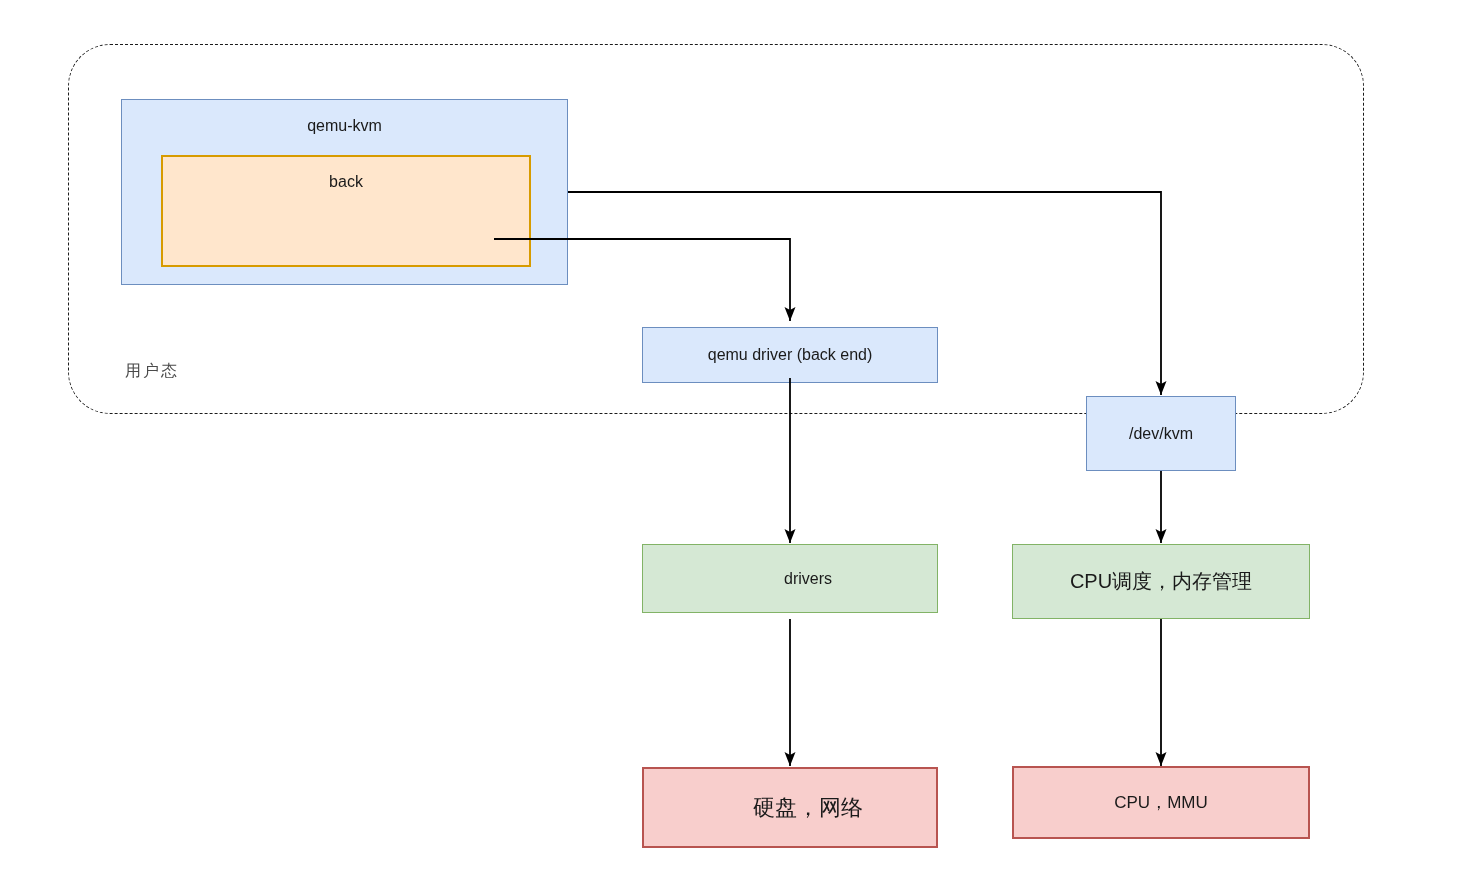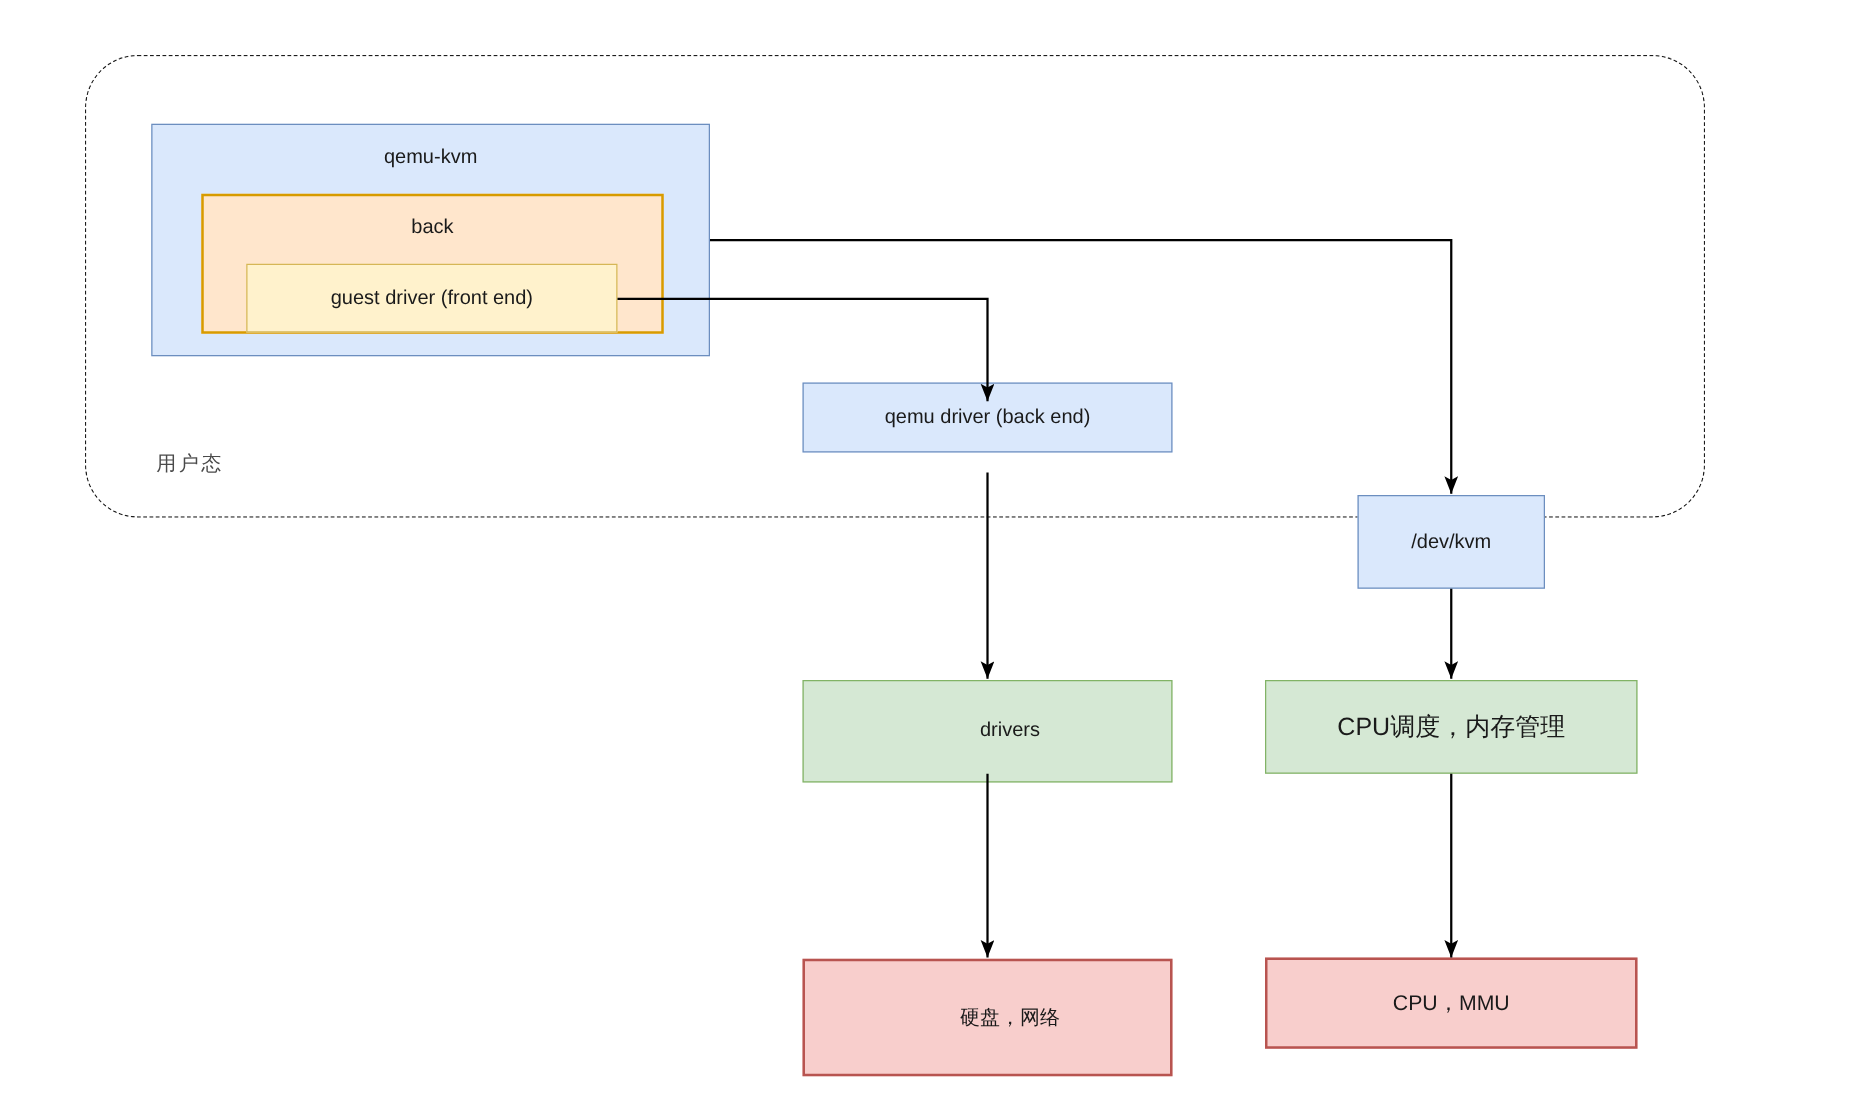--- a/index.html
+++ b/index.html
@@ -53,25 +53,25 @@
 
   .fill-blue   { background: var(--blue-fill);   border: 1.2px solid var(--blue-border); }
   .fill-orange { background: var(--orange-fill); border: 2px   solid var(--orange-border); }
   .fill-yellow { background: var(--yellow-fill); border: 1.5px solid var(--yellow-border); }
   .fill-green  { background: var(--green-fill);  border: 1.4px solid var(--green-border); }
   .fill-red    { background: var(--red-fill);    border: 2px   solid var(--red-border); }
 
   .node-qemu-kvm     { left: 121px;  top: 99px;  width: 447px; height: 186px; padding-top: 17px; }
   .node-guest        { left: 161px;  top: 155px; width: 370px; height: 112px; padding-top: 16px; }
   .node-guest-driver { left: 197px;  top: 211px; width: 297px; height: 55px; }
-  .node-qemu-driver  { left: 642px;  top: 306px; width: 296px; height: 56px; }
+  .node-qemu-driver  { left: 642px;  top: 327px; width: 296px; height: 56px; }
   .node-dev-kvm      { left: 1086px; top: 396px; width: 150px; height: 75px; }
-  .node-drivers      { left: 642px;  top: 544px; width: 296px; height: 82px; padding-left: 36px; }
+  .node-drivers      { left: 642px;  top: 544px; width: 296px; height: 69px; padding-left: 36px; }
   .node-cpu-sched    { left: 1012px; top: 544px; width: 298px; height: 75px; font-size: 20px; }
-  .node-disk-net     { left: 642px;  top: 767px; width: 296px; height: 94px; font-size: 16px; padding-left: 36px; }
+  .node-disk-net     { left: 642px;  top: 767px; width: 296px; height: 81px; font-size: 22px; padding-left: 36px; }
   .node-cpu-mmu      { left: 1012px; top: 766px; width: 298px; height: 73px; font-size: 17px; }
 
   
   .connectors {
     position: absolute;
     left: 0; top: 0;
     width: 1479px;
     height: 893px;
     z-index: 2;
     pointer-events: none;
@@ -92,23 +92,20 @@
   </div>
 
   <div class="node label-top fill-blue node-qemu-kvm">
     <span>qemu-kvm</span>
   </div>
 
   <div class="node label-top fill-orange node-guest">
     <span>back</span>
   </div>
 
-  <div class="node fill-yellow node-guest-driver">
-    <span>guest driver (front end)</span>
-  </div>
 
   <div class="node fill-blue node-qemu-driver">
     <span>qemu driver (back end)</span>
   </div>
 
   <div class="node fill-blue node-dev-kvm">
     <span>/dev/kvm</span>
   </div>
 
   <div class="node fill-green node-drivers">

